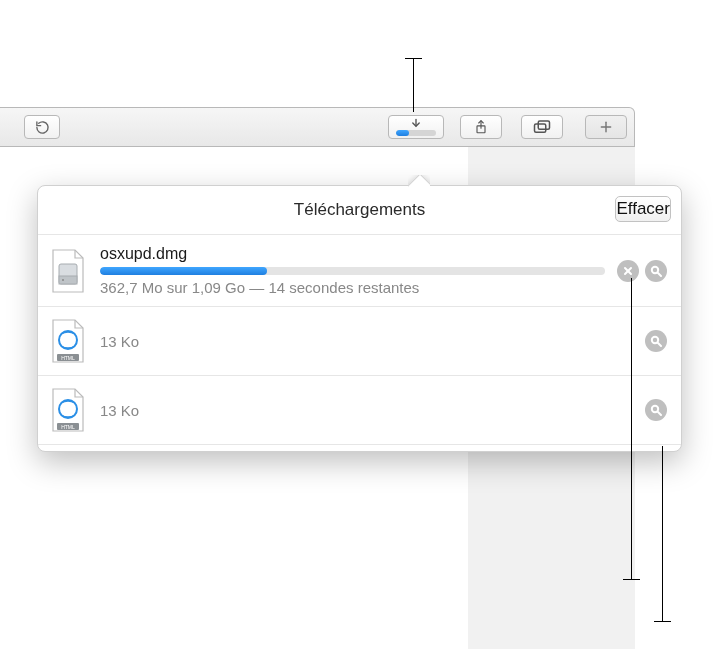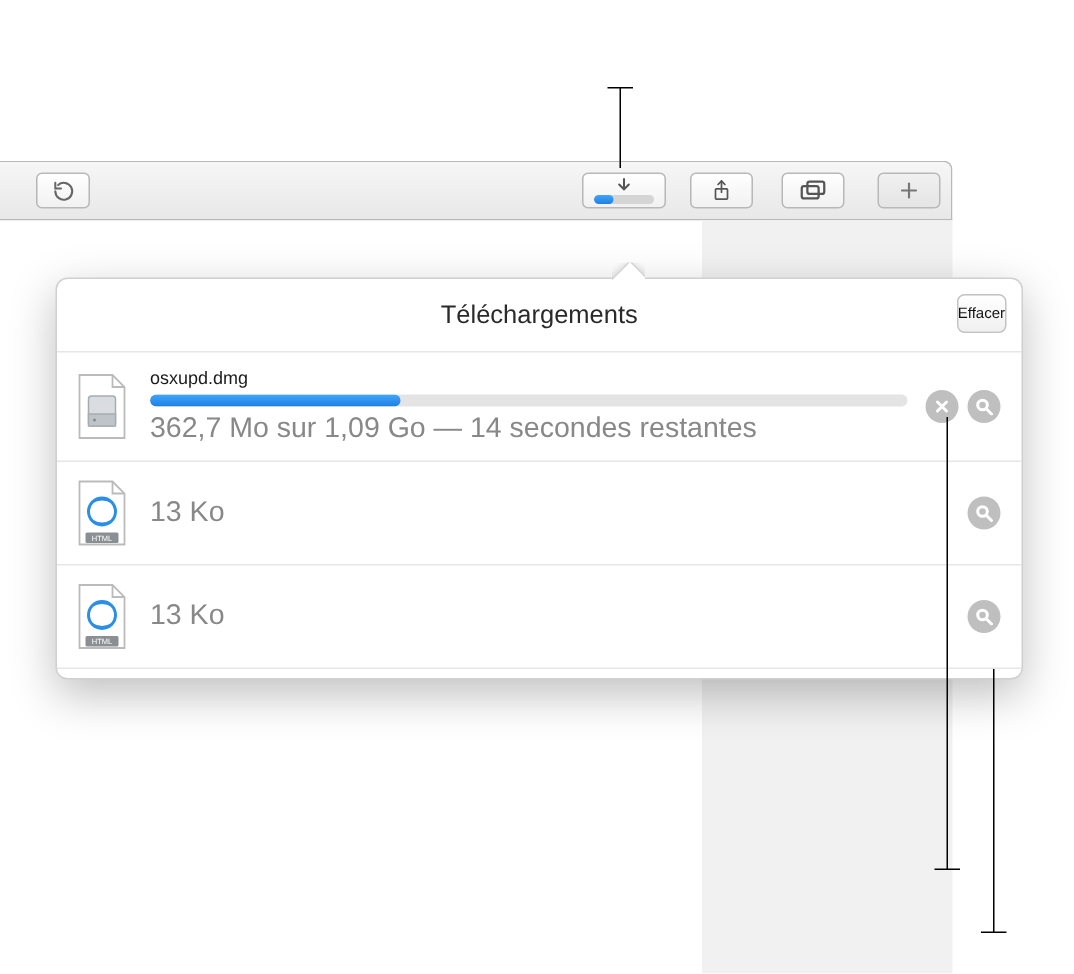--- a/index.html
+++ b/index.html
@@ -137,21 +137,21 @@
   }
   .clear-btn {
     position: absolute;
     right: 10px;
     top: 10px;
     height: 26px;
     padding: 0 0;
     border: 1px solid #c2c2c2;
     border-radius: 5px;
     background: linear-gradient(#ffffff,#f0f0f0);
-    font-size: 10px;
+    font-size: 17px;
     color: #111;
     display: inline-flex;
     align-items: center;
   }
 
   .dl-list { }
   .dl-item {
     display: flex;
     align-items: center;
     padding: 10px 14px 10px 10px;
@@ -162,29 +162,29 @@
   .file-icon {
     width: 40px;
     height: 48px;
     flex-shrink: 0;
     display: flex;
     align-items: center;
     justify-content: center;
   }
   .dl-body { flex: 1; min-width: 0; }
   .dl-name {
-    font-size: 12px;
+    font-size: 16px;
     color: #1a1a1a;
     margin-bottom: 2px;
     white-space: nowrap;
     overflow: hidden;
     text-overflow: ellipsis;
   }
   .dl-sub {
-    font-size: 19px;
+    font-size: 15px;
     color: #888;
   }
   .dl-progress-track {
     width: 100%;
     height: 8px;
     background: #e4e4e4;
     border-radius: 4px;
     margin: 4px 0 4px 0;
     overflow: hidden;
     position: relative;

